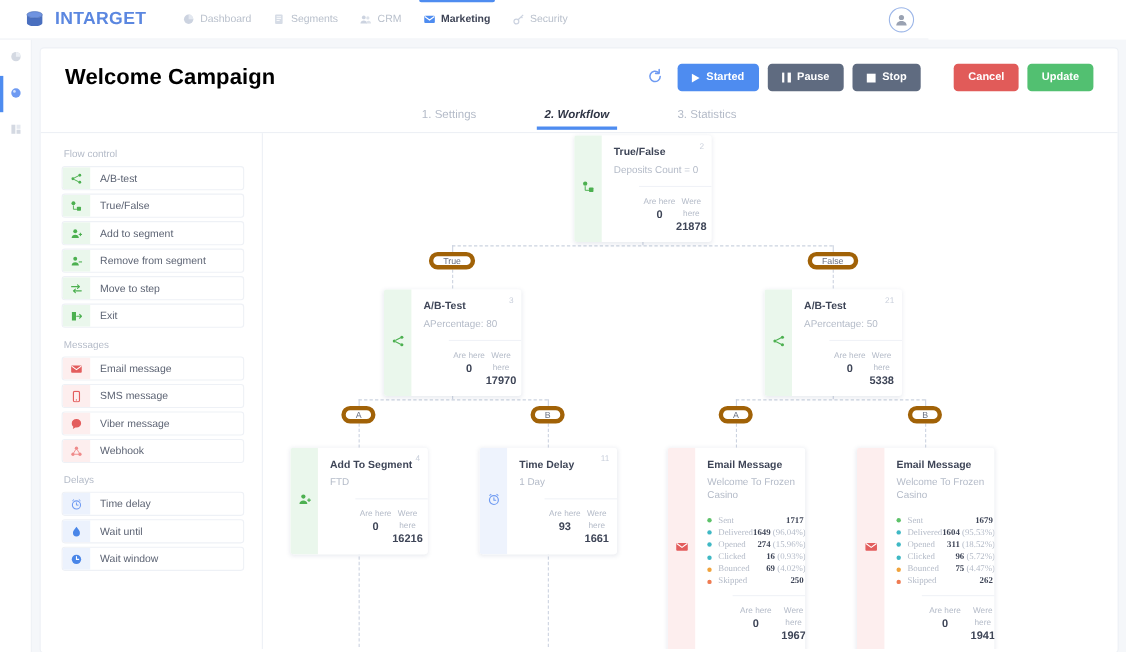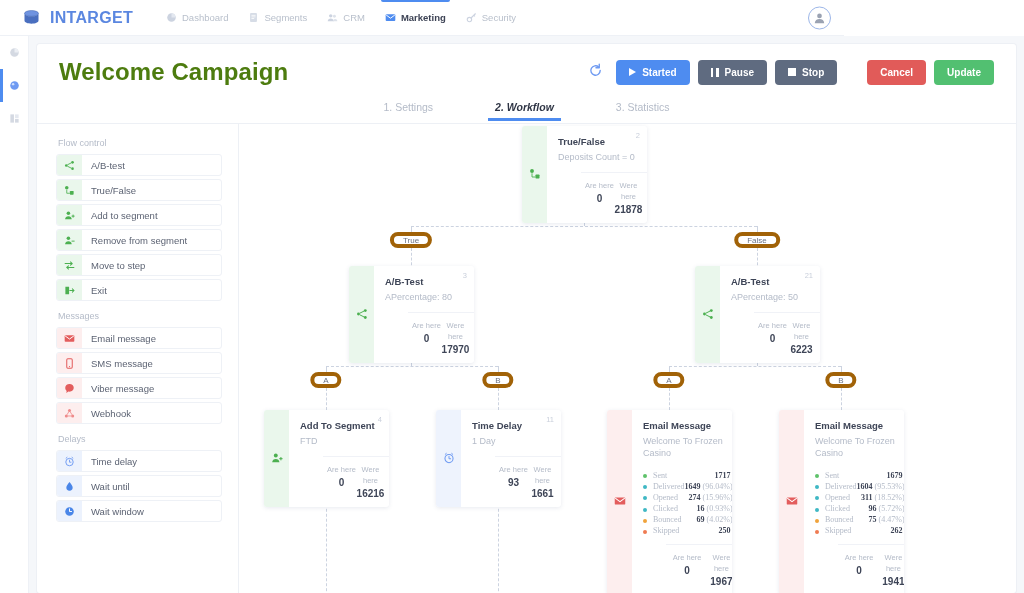--- a/index.html
+++ b/index.html
@@ -62,21 +62,21 @@
   }
   .card {
     position: relative; width: 100%; height: 100%;
     background: #ffffff; border-radius: 3px;
     box-shadow: 0 0 0 1px #edf0f5;
   }
   .page-head {
     display: flex; align-items: center; justify-content: space-between;
     padding: 14px 22px 11px 22px;
   }
-  .page-title { font-size: 24px; font-weight: 700; color: #4d7c0f; letter-spacing: .1px; }
+  .page-title { font-size: 20px; font-weight: 700; color: #000000; letter-spacing: .1px; }
 
   .actions { display: flex; gap: 8px; }
   .icon-btn {
     width: 22px; height: 22px; display: flex; align-items: center; justify-content: center;
     cursor: pointer; margin-right: 2px;
   }
   .btn {
     display: inline-flex; align-items: center; gap: 6px;
     height: 25px; padding: 0 13px; border: none; border-radius: 4px;
     font-size: 10px; font-weight: 700; color: #fff; cursor: pointer;
@@ -581,21 +581,21 @@
                 <div class="node-title">A/B-Test</div>
                 <div class="node-sub">APercentage: 50</div>
               </div>
               <div class="node-foot">
                 <div class="foot-col">
                   <div class="foot-lbl">Are here</div>
                   <div class="foot-val">0</div>
                 </div>
                 <div class="foot-col">
                   <div class="foot-lbl">Were here</div>
-                  <div class="foot-val">6223</div>
+                  <div class="foot-val">5338</div>
                 </div>
               </div>
             </div>
           </div>
 
           <div class="node" style="left:25px; top:286px; width:125px;">
             <div class="node-stripe stripe-green">
               <span>
                 <svg width="12" height="12" viewBox="0 0 16 16">
                     <circle cx="6.4" cy="4.6" r="2.6" fill="#4cb050"></circle>

